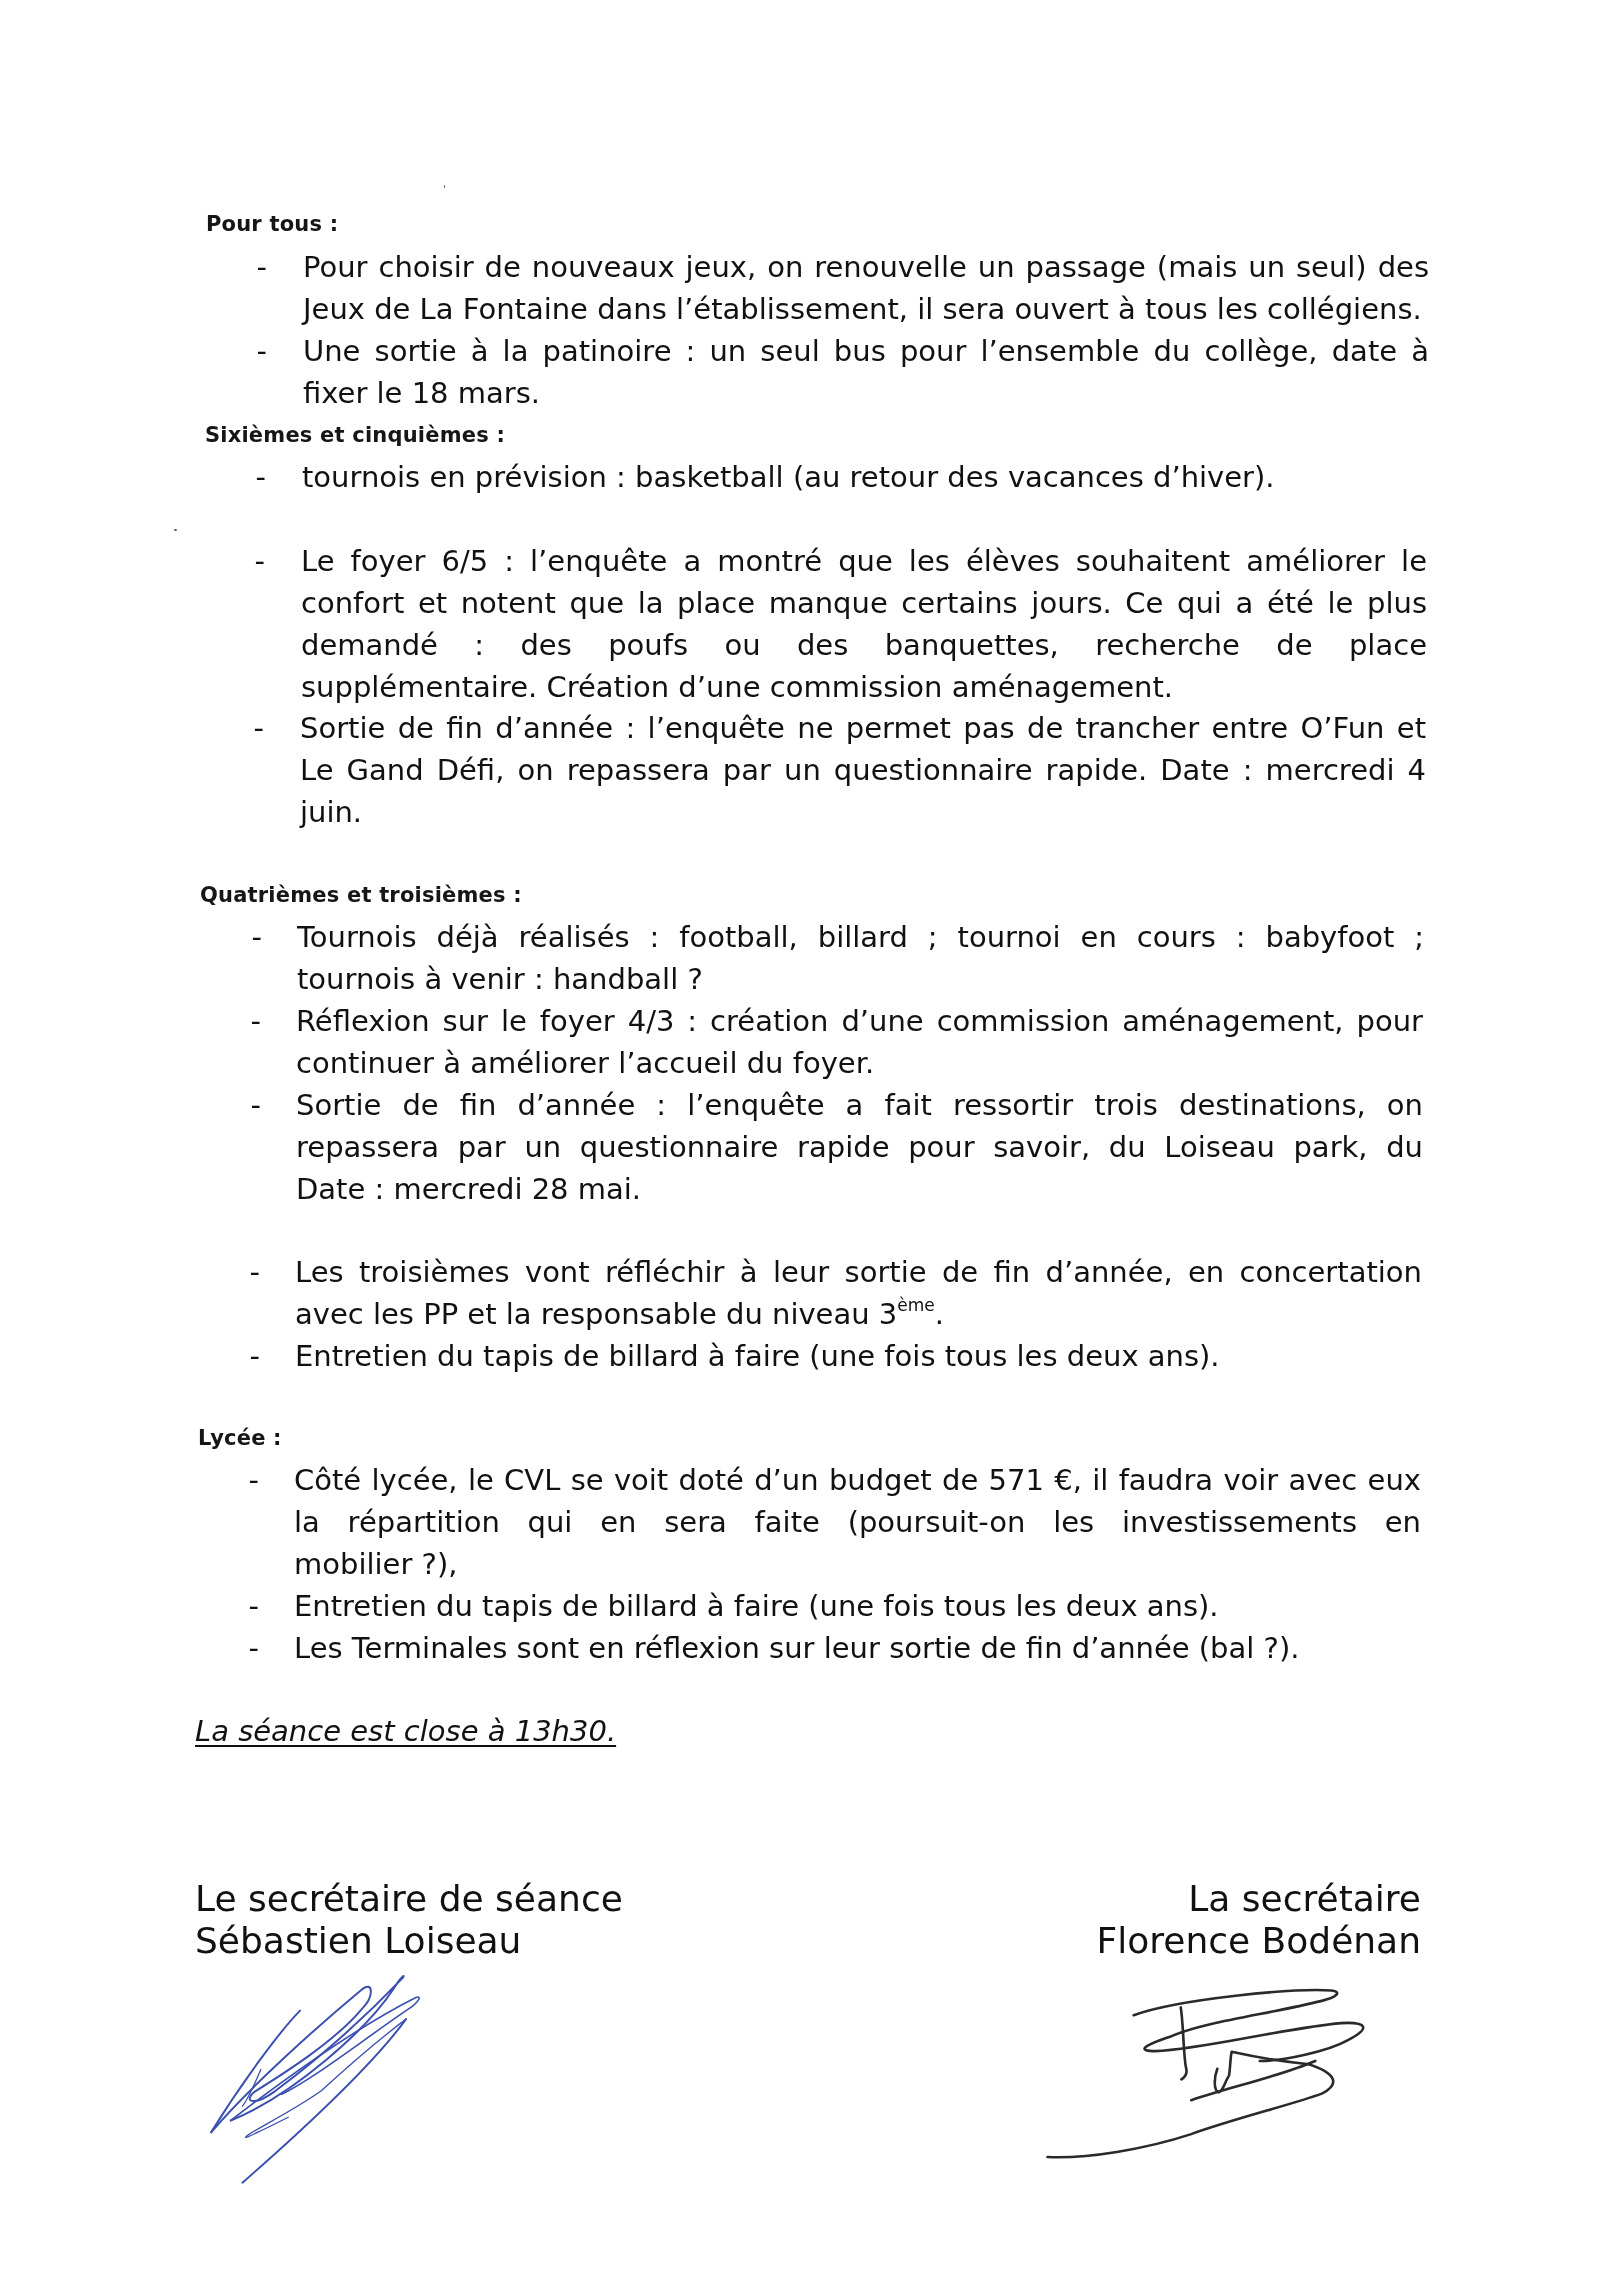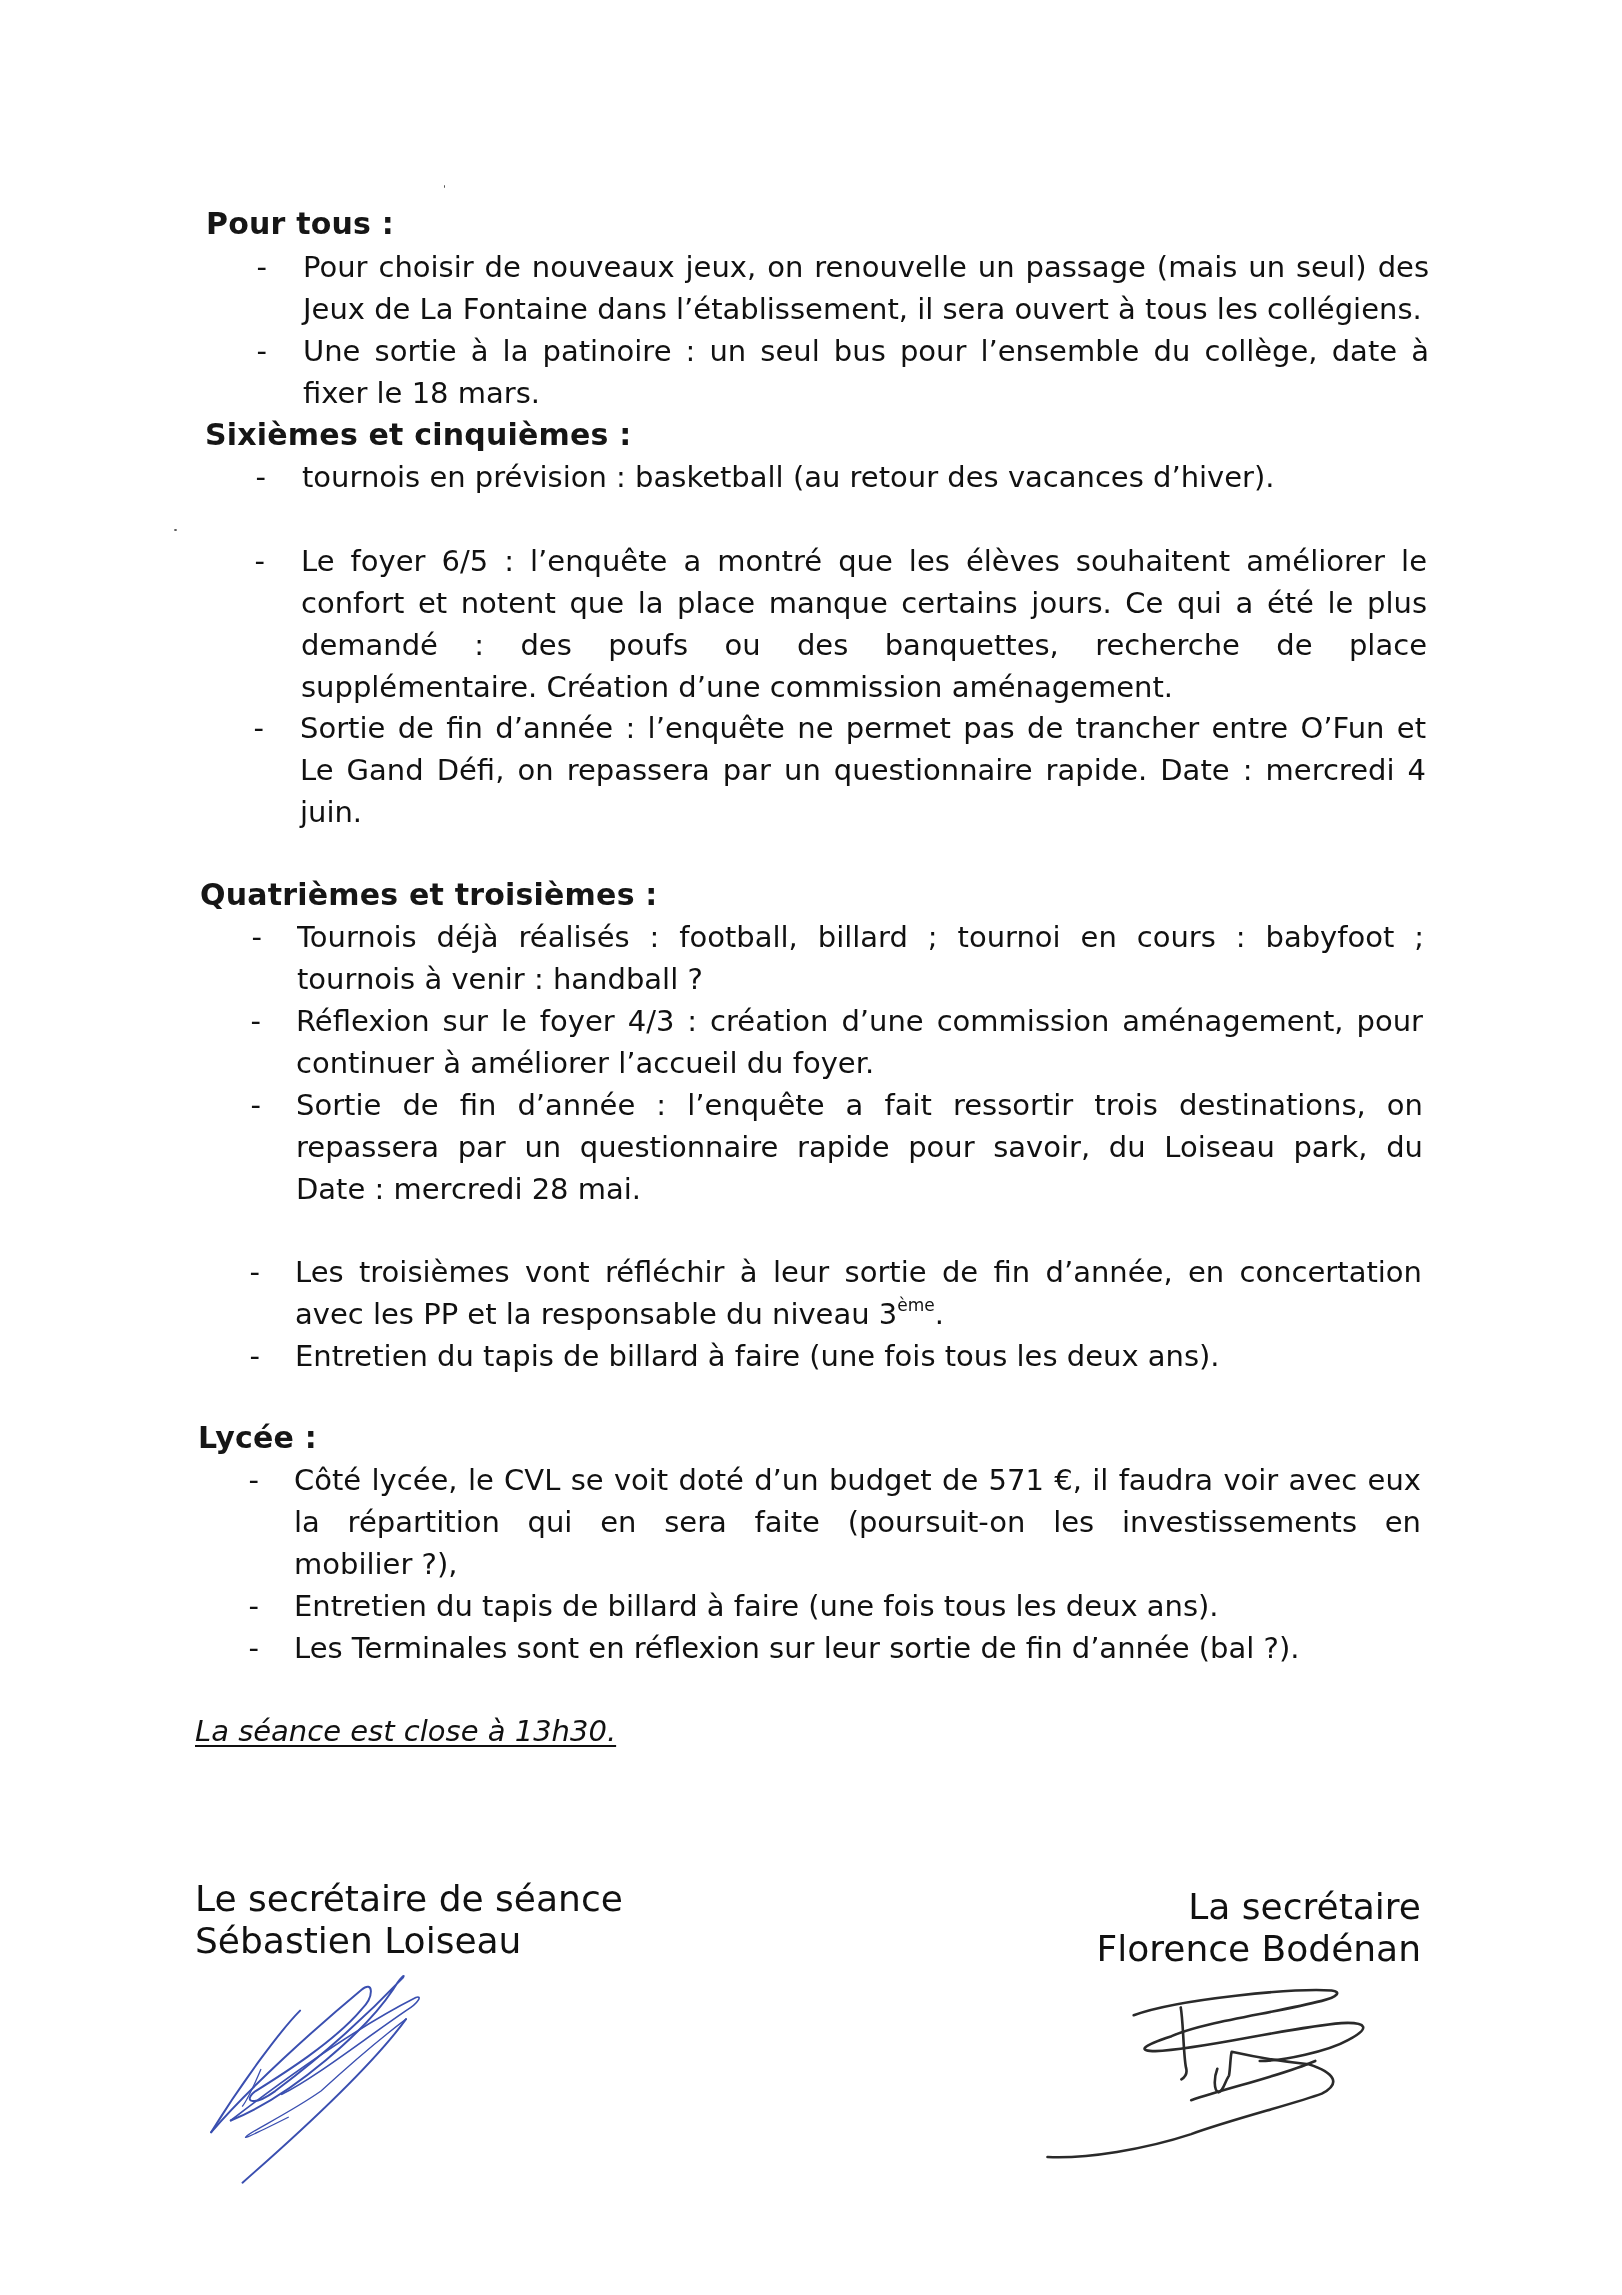--- a/index.html
+++ b/index.html
@@ -1,27 +1,27 @@
 <!DOCTYPE html>
 <html style="font-size:10.5px"><head>
 <meta charset="utf-8">
 <style>
   html, body { margin: 0; padding: 0; background: #ffffff; }
   body { width: 1623px; height: 2295px; position: relative; overflow: hidden; }
   .page { position: absolute; left: 0; top: 0; width: 1623px; height: 2295px; background: #ffffff; color: #111111;
           font-family: "DejaVu Sans", sans-serif; }
-  .heading { position: absolute; font-weight: bold; font-size: 30px; line-height: 42px; white-space: nowrap; color: #161616; letter-spacing: 0.2px; }
+  .heading { position: absolute; font-weight: bold; font-size: 21px; line-height: 42px; white-space: nowrap; color: #161616; letter-spacing: 0.2px; }
   .item { position: absolute; font-size: 29px; line-height: 42px; }
   .dash { position: absolute; top: 0; width: 19.6px; text-align: center; }
   .line { display: block; white-space: nowrap; height: 42px; }
   .just { text-align: justify; text-align-last: justify; white-space: normal; overflow: hidden; }
   sup { font-size: 17px; line-height: 0; position: relative; top: -2.6px; }
   .closing { position: absolute; font-size: 29px; line-height: 42px; font-style: italic; text-decoration: underline; text-decoration-thickness: 2px; text-underline-offset: 3.9px; white-space: nowrap; }
   .sig-label { position: absolute; font-size: 36px; line-height: 42px; white-space: nowrap; }
-  .right { text-align: right; margin-top: 8px; }
+  .right { text-align: right; }
   .sig { position: absolute; }
   .speck { position: absolute; background: #555; border-radius: 50%; }
 </style>
 </head>
 <body>
 
 <div class="page">
 
   <div class="heading" style="left:206px; top:203px;">Pour tous :</div>
 

